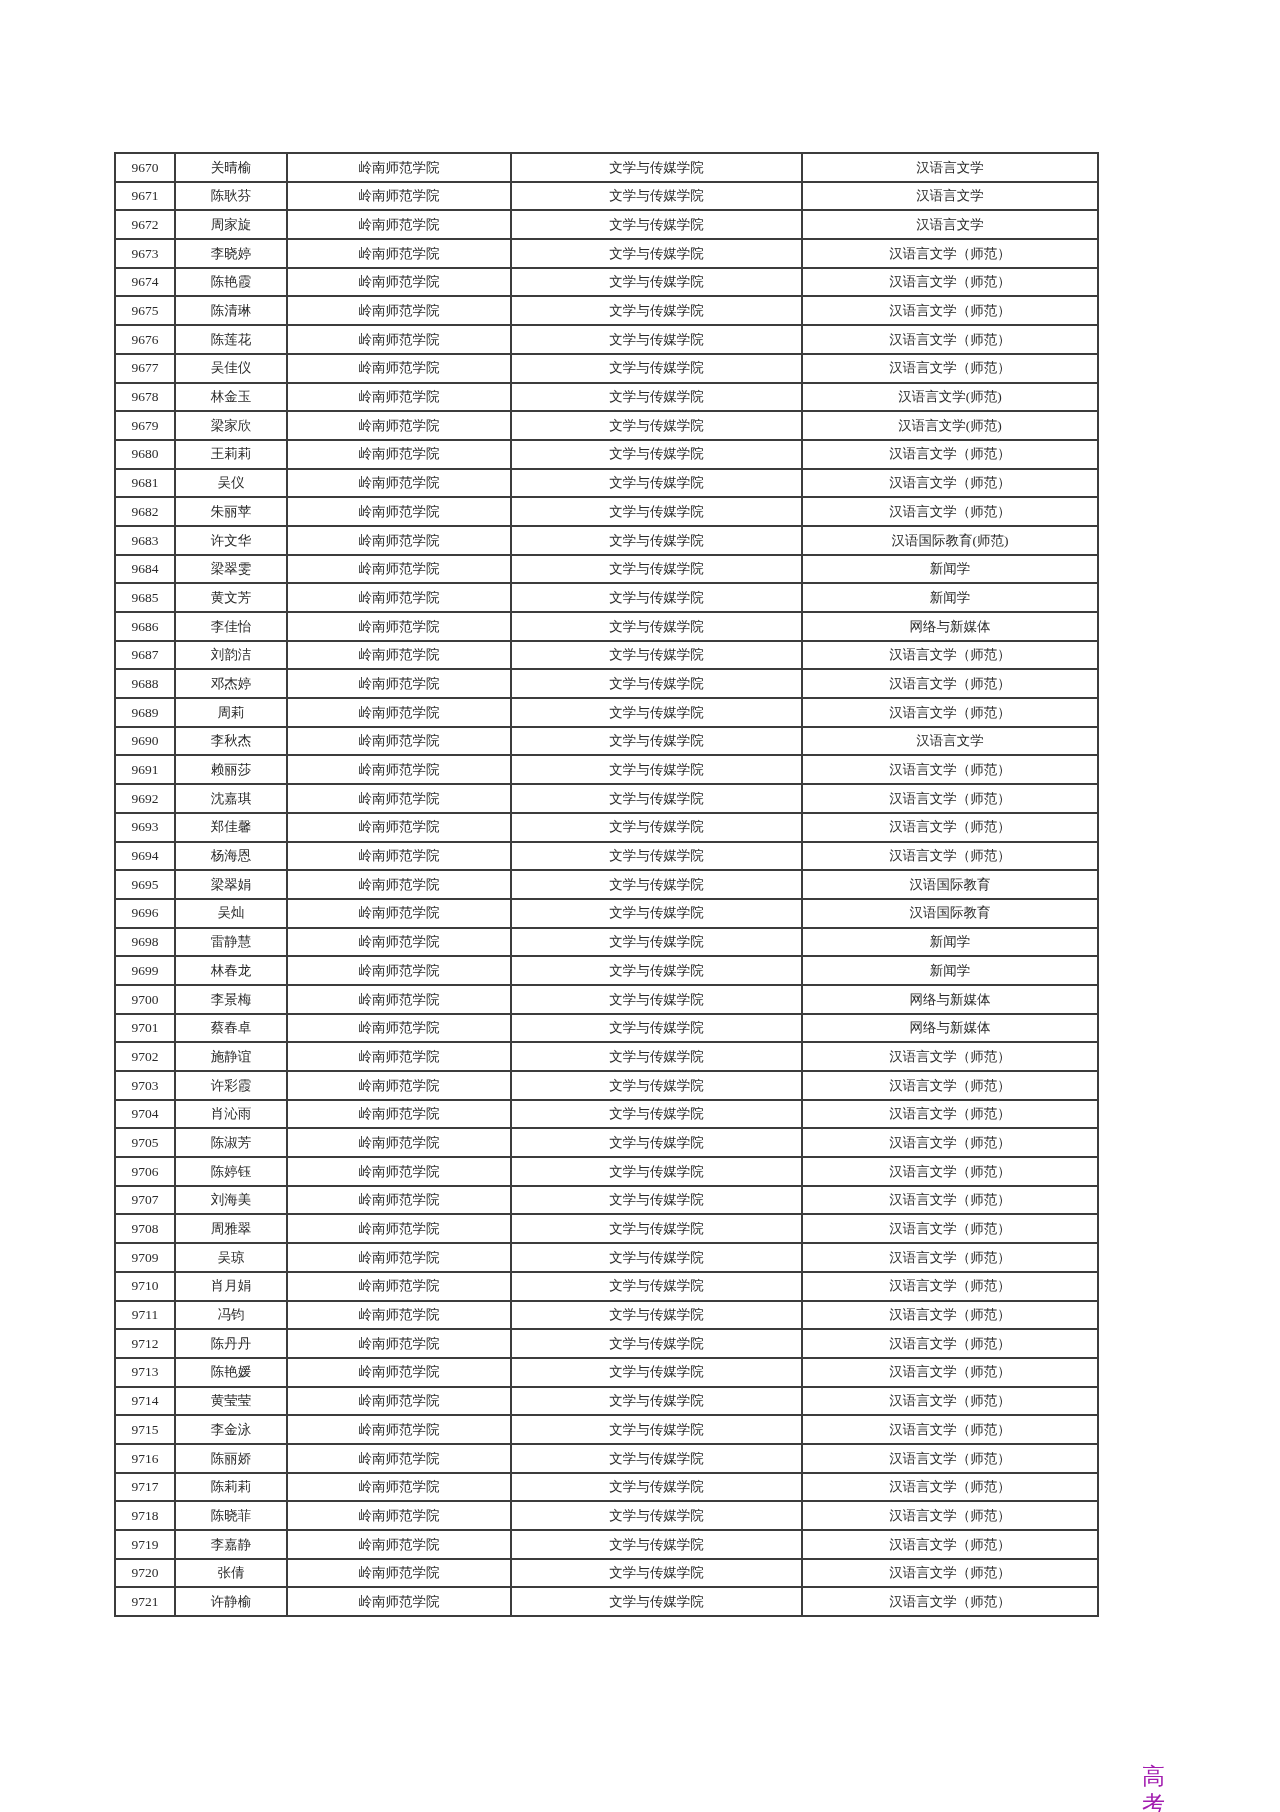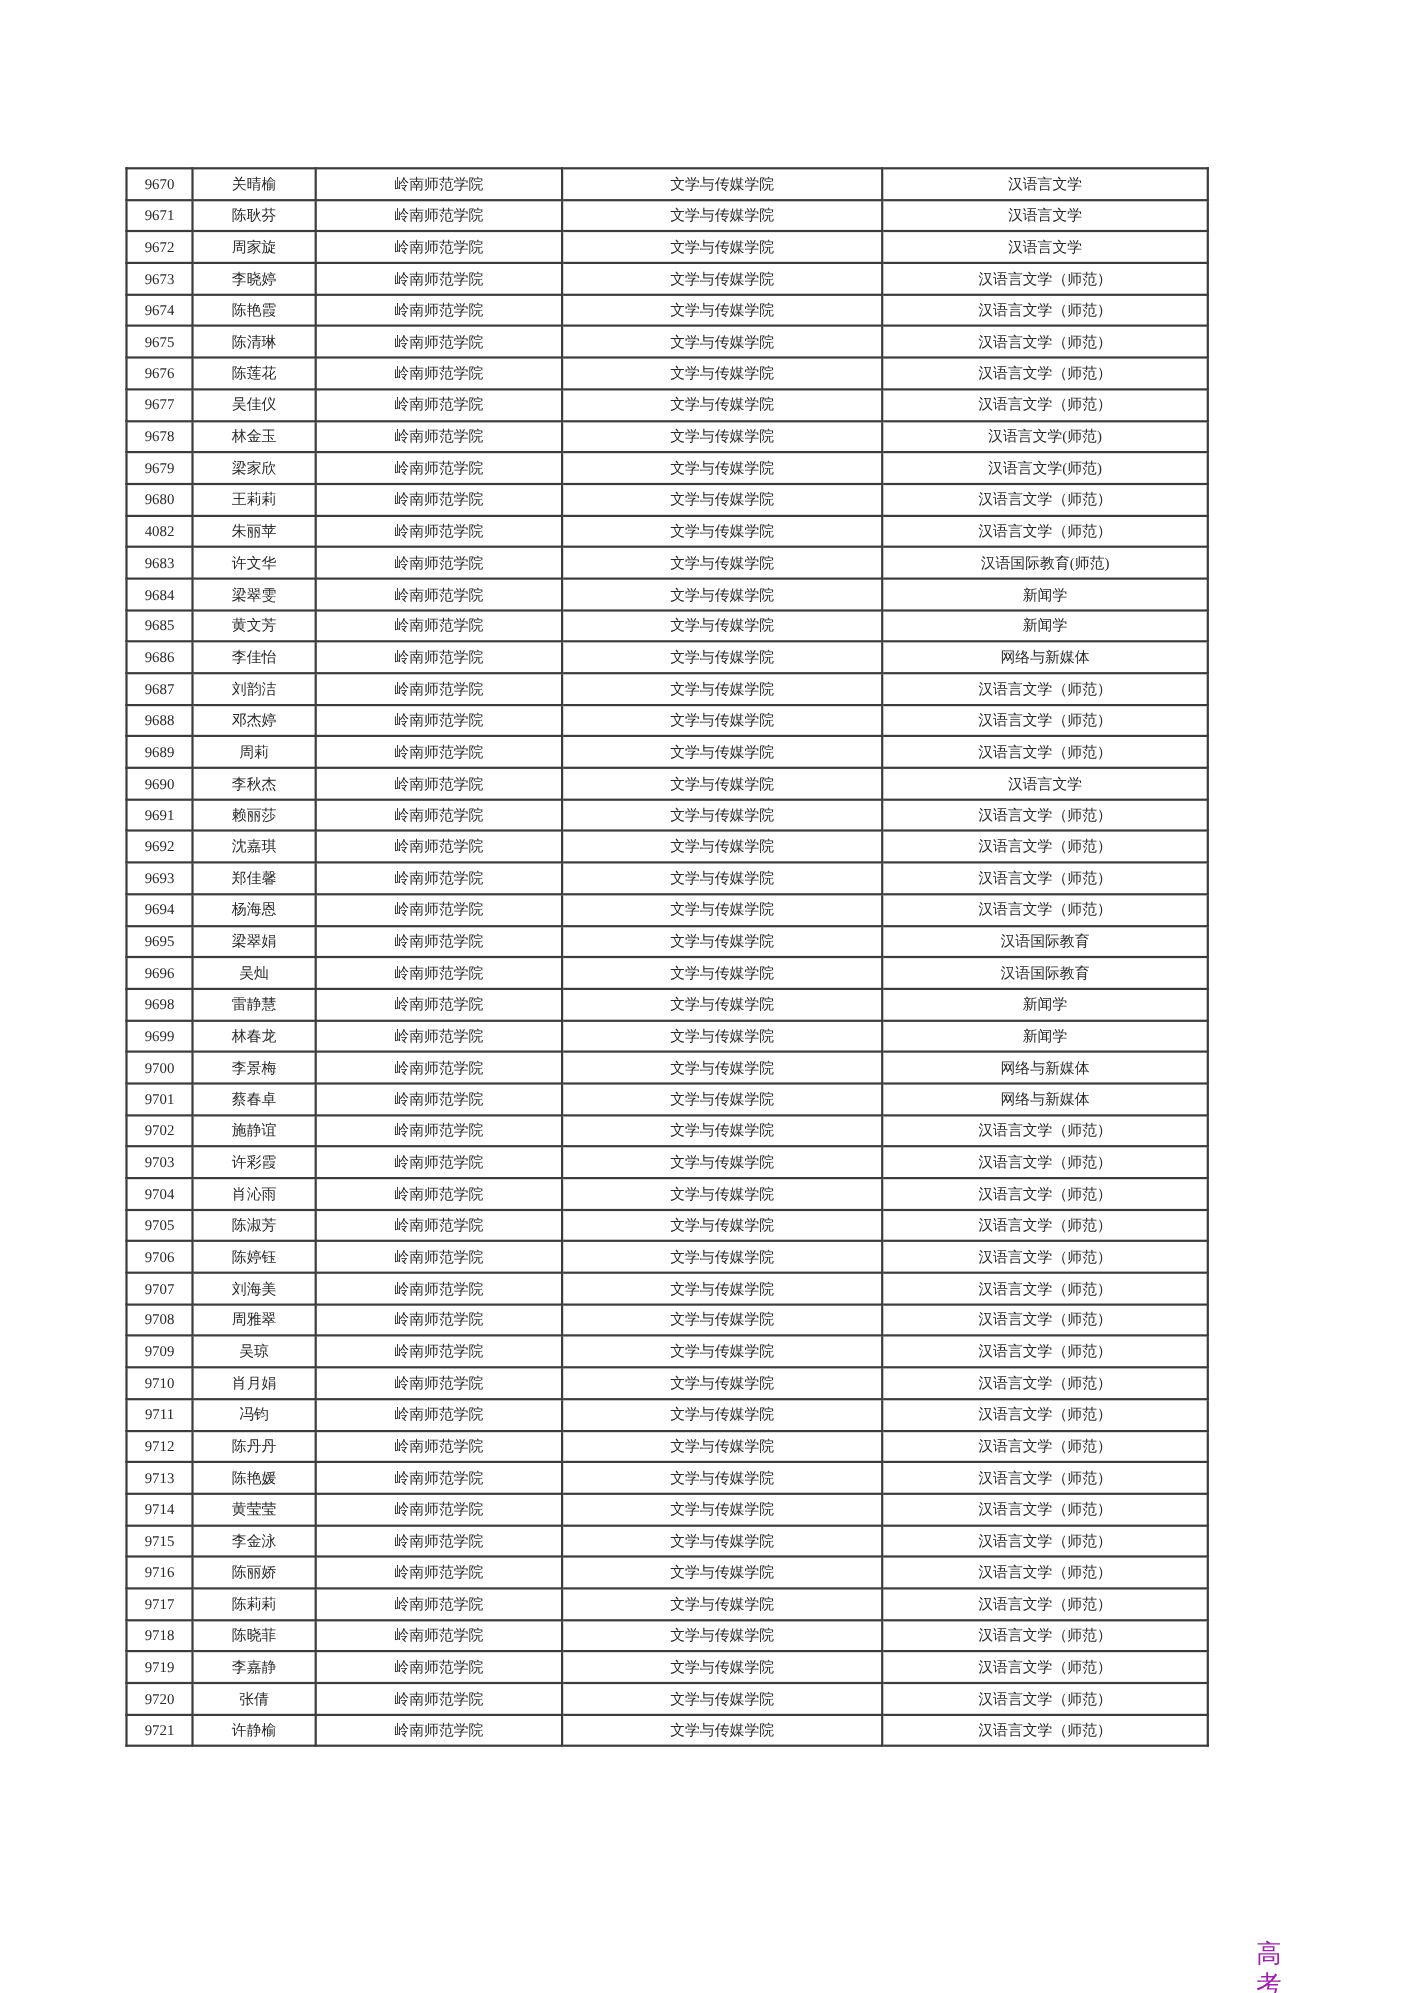--- a/index.html
+++ b/index.html
@@ -133,21 +133,28 @@
           <td>汉语言文学(师范)</td>
         </tr>
         <tr>
           <td>9680</td>
           <td>王莉莉</td>
           <td>岭南师范学院</td>
           <td>文学与传媒学院</td>
           <td>汉语言文学（师范）</td>
         </tr>
         <tr>
-          <td>4082</td>
+          <td>9681</td>
+          <td>吴仪</td>
+          <td>岭南师范学院</td>
+          <td>文学与传媒学院</td>
+          <td>汉语言文学（师范）</td>
+        </tr>
+        <tr>
+          <td>9682</td>
           <td>朱丽苹</td>
           <td>岭南师范学院</td>
           <td>文学与传媒学院</td>
           <td>汉语言文学（师范）</td>
         </tr>
         <tr>
           <td>9683</td>
           <td>许文华</td>
           <td>岭南师范学院</td>
           <td>文学与传媒学院</td>

